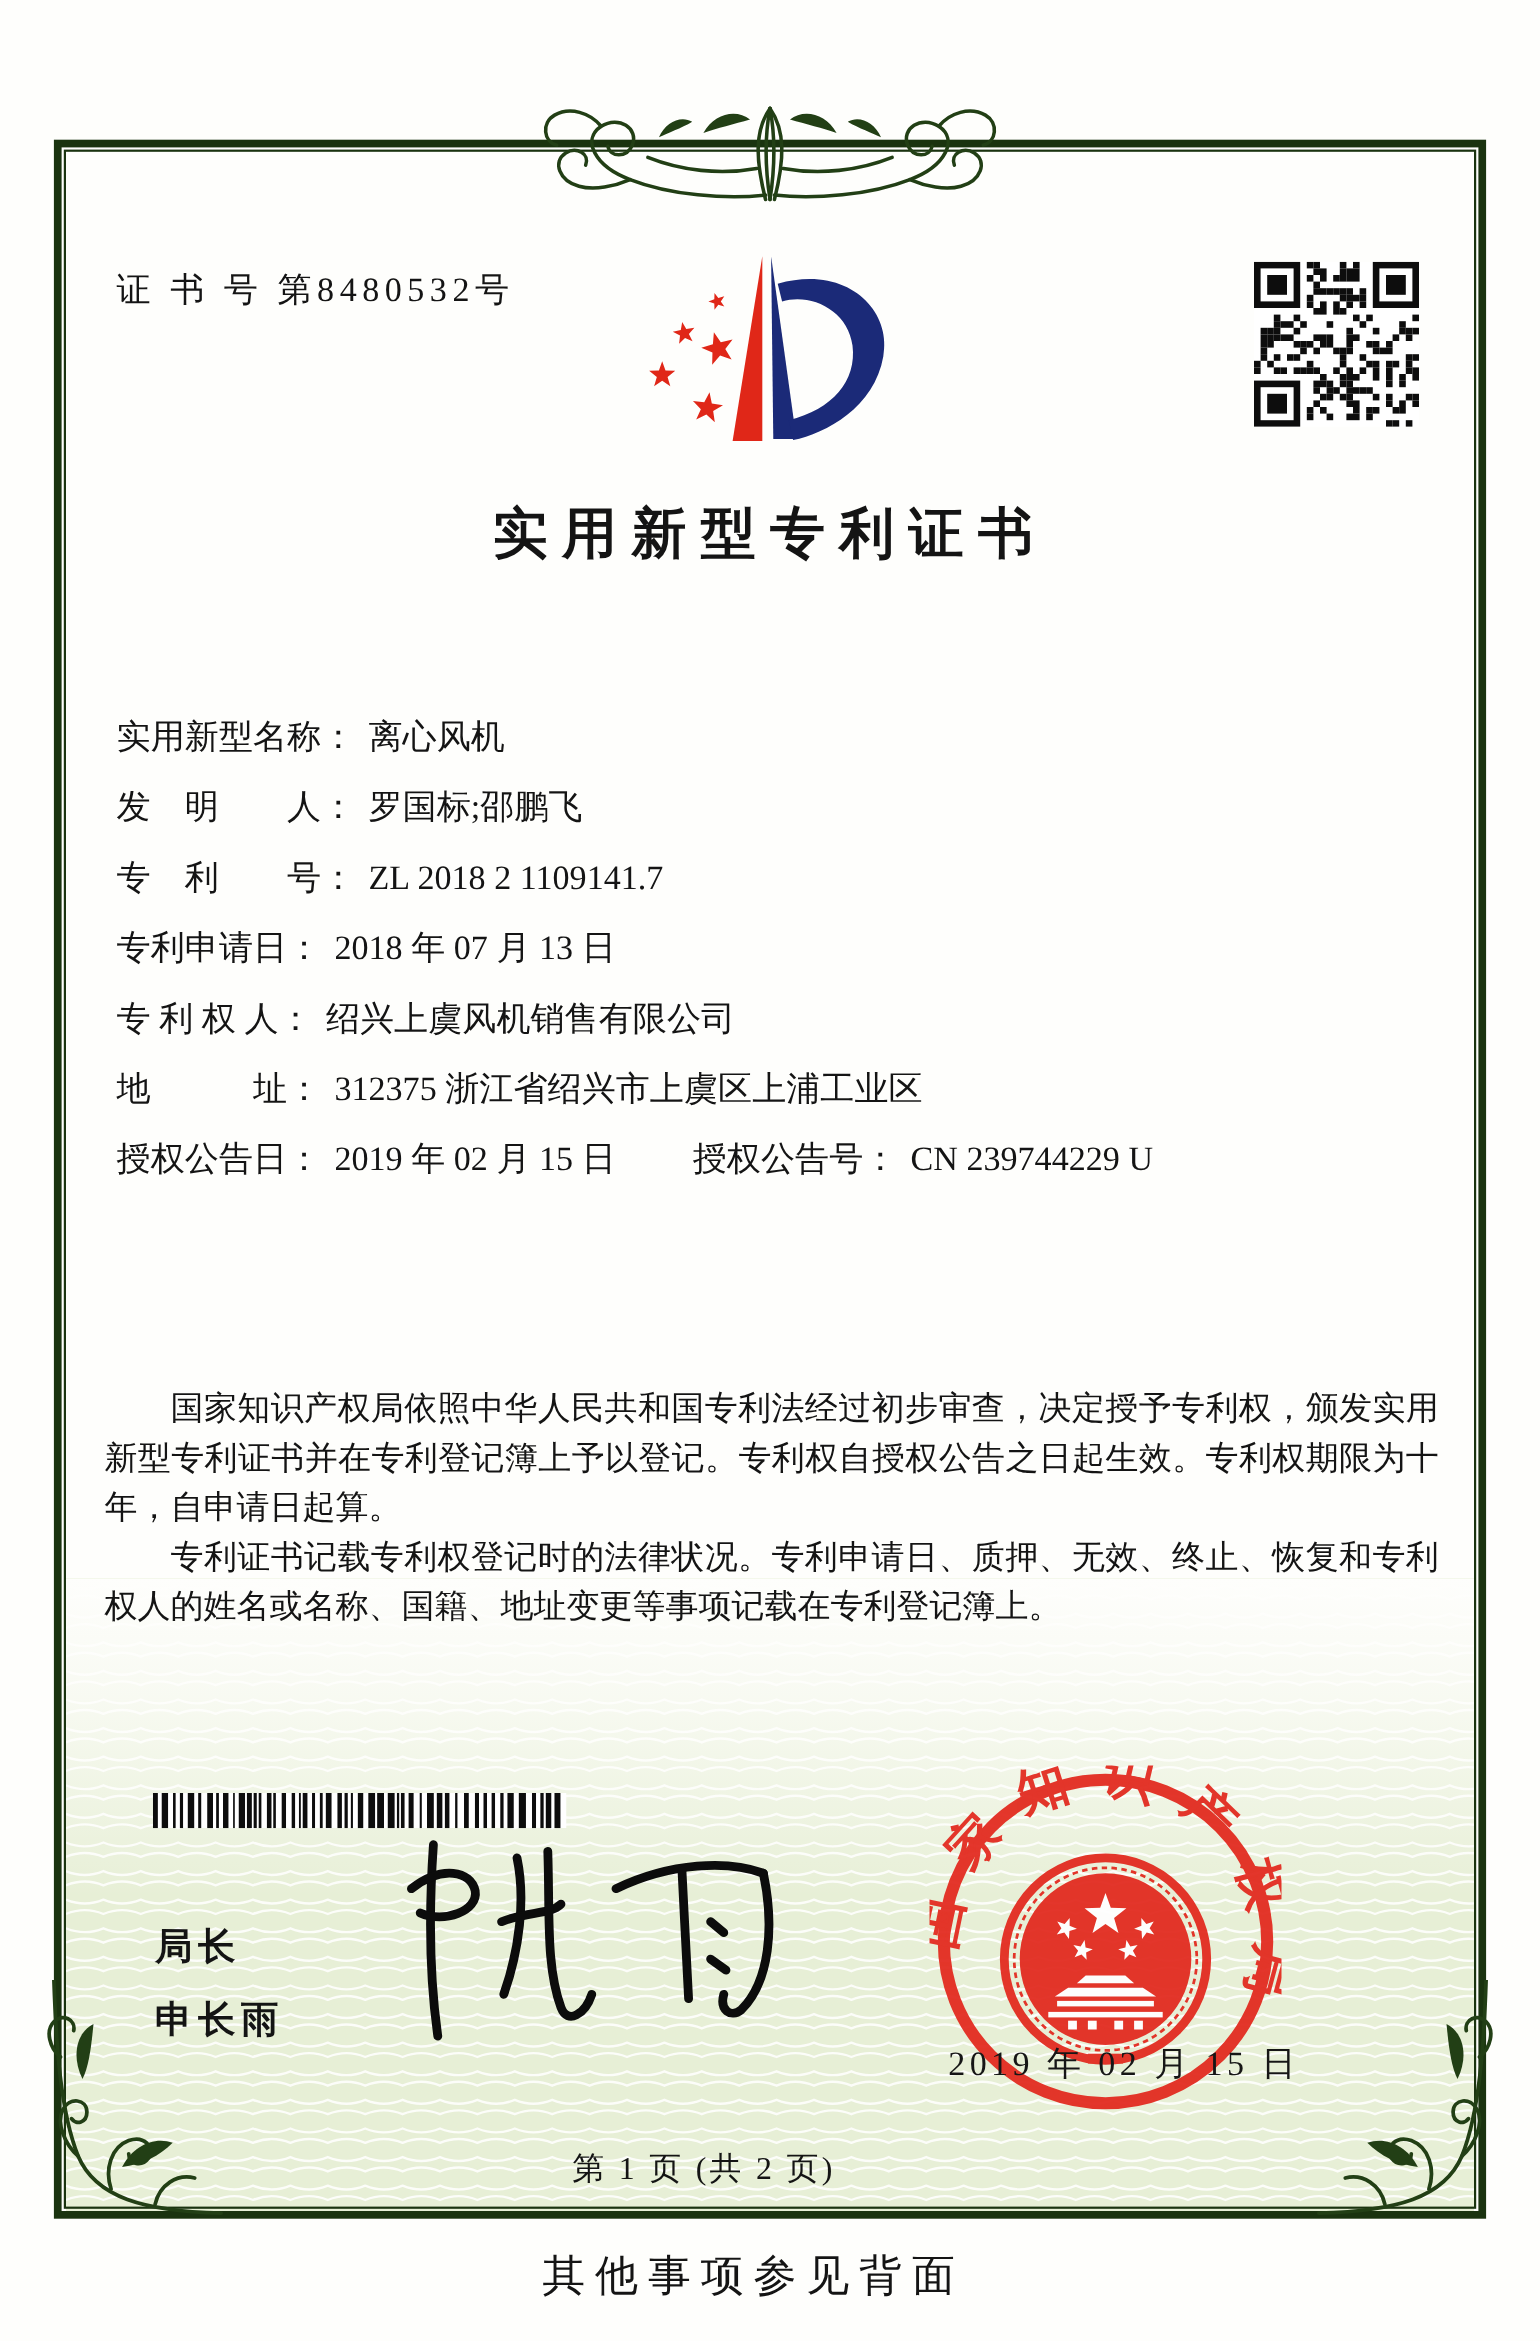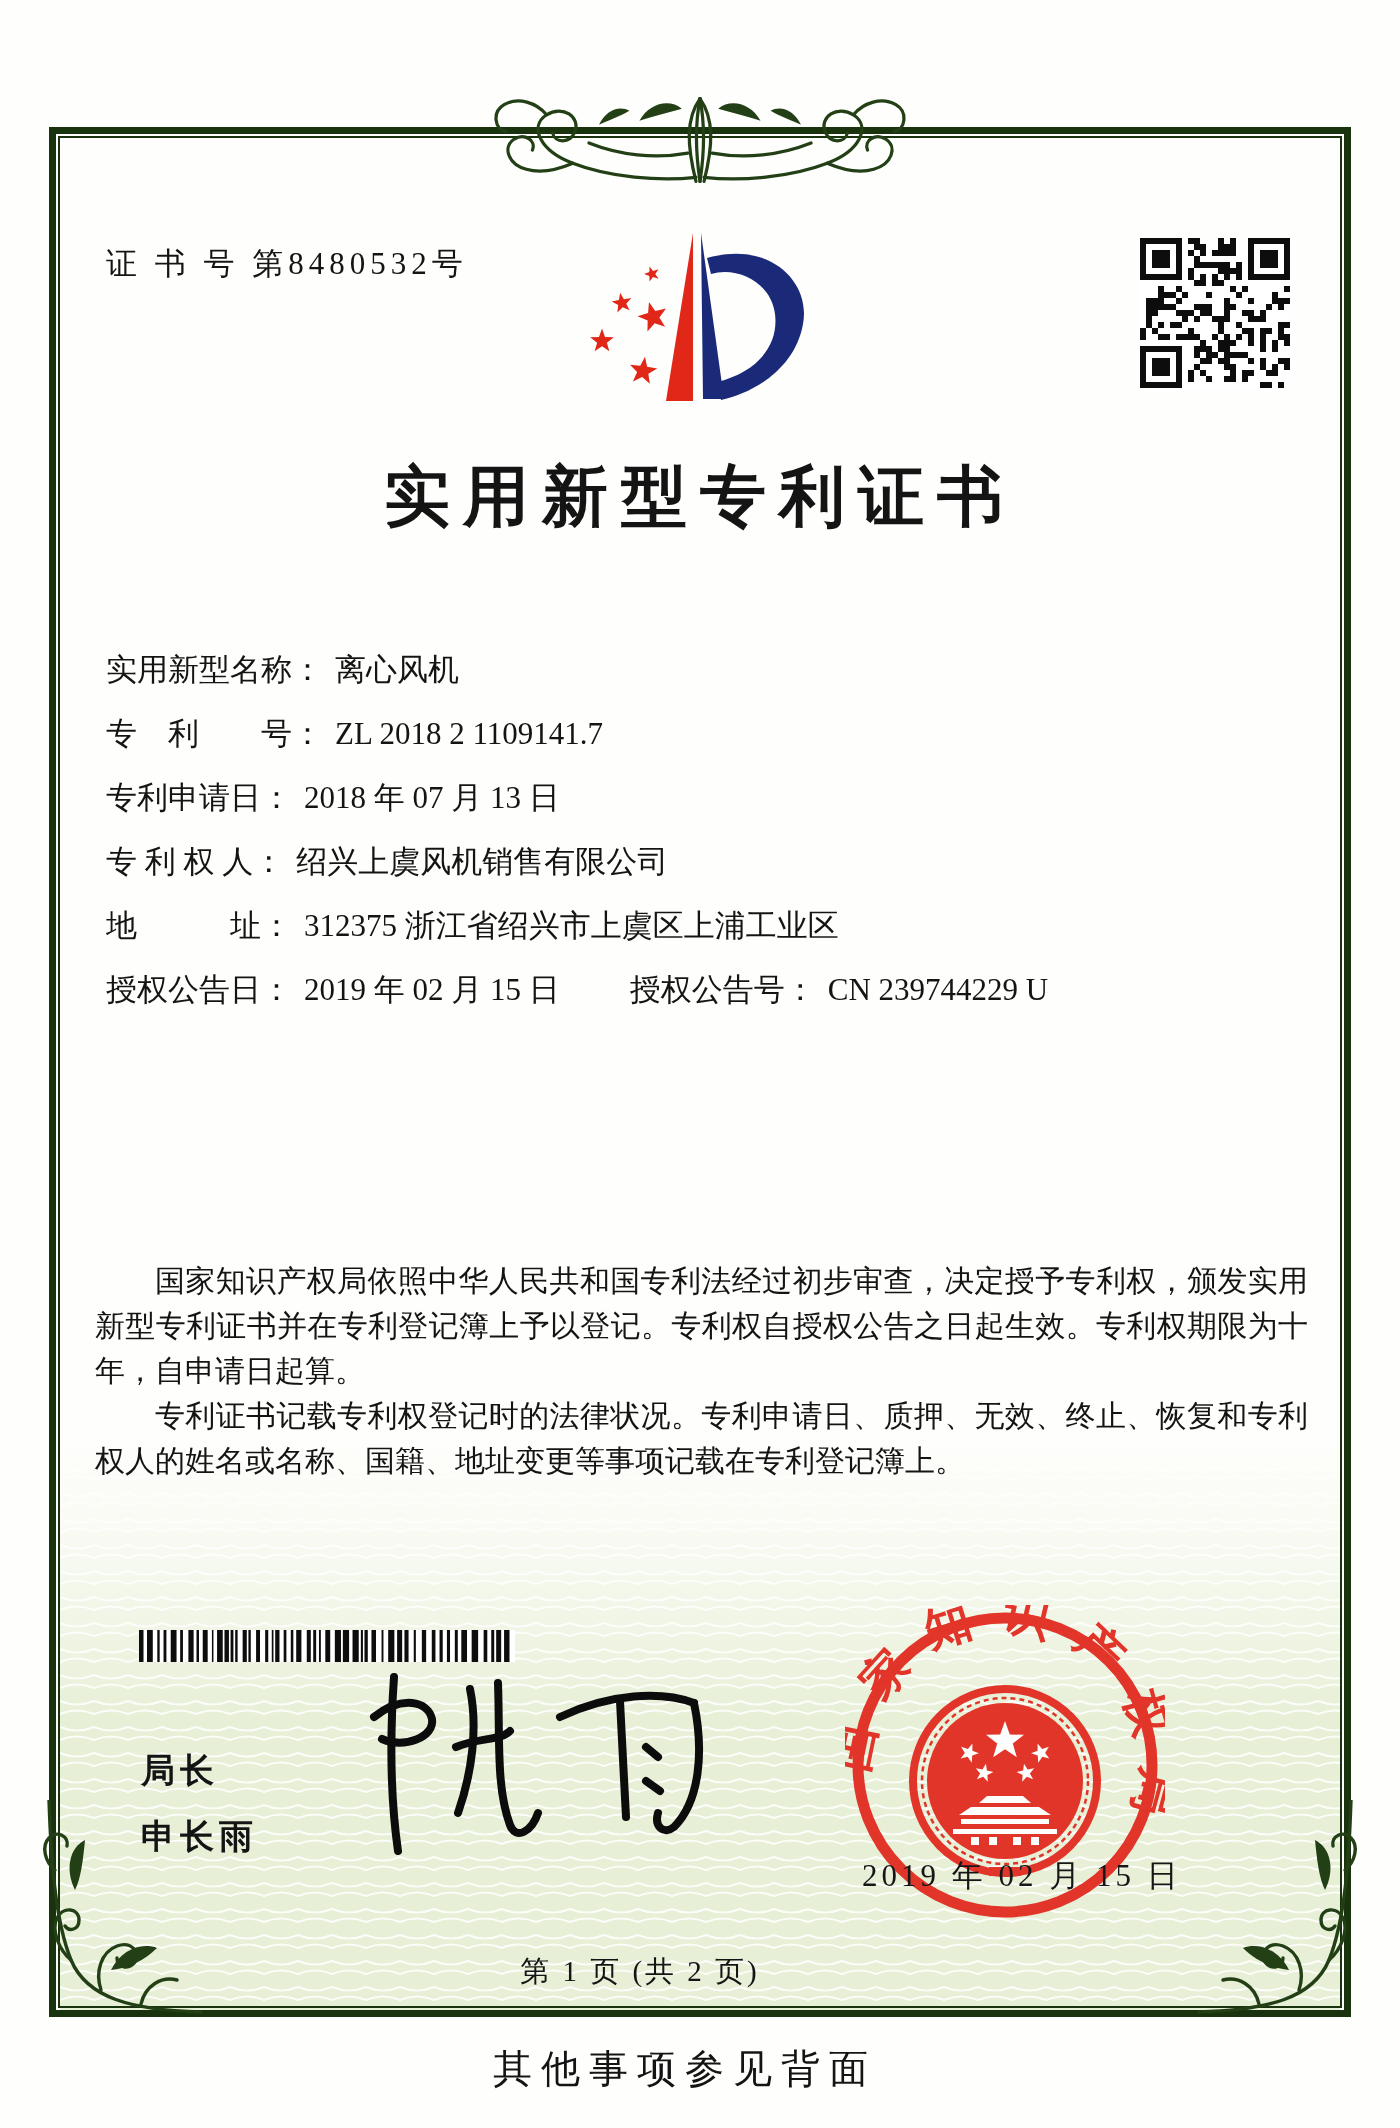--- a/index.html
+++ b/index.html
@@ -16,21 +16,21 @@
   .texture{position:absolute;left:60px;top:1435px;width:1280px;height:580px;
     background:#e7efd6;z-index:0;overflow:hidden;}
   .texture svg{display:block;}
   .texture .fade{position:absolute;inset:0;
     background:linear-gradient(180deg,#fefefc 0%,rgba(254,254,252,.75) 18%,rgba(254,254,252,0) 50%);}
   .content{position:absolute;inset:0;z-index:2;}
   .cert-no{position:absolute;left:106px;top:243px;font-size:31px;letter-spacing:5px;white-space:nowrap;text-align:center;}
   .logo{position:absolute;left:585px;top:222px;width:230px;height:185px;}
   .qr{position:absolute;left:1140px;top:238px;width:150px;height:150px;}
   .doc-title{position:absolute;left:0;right:0;top:452px;text-align:center;
-    font-size:66px;font-weight:bold;letter-spacing:13px;white-space:nowrap;}
+    font-size:50px;font-weight:bold;letter-spacing:13px;white-space:nowrap;}
   .fields{position:absolute;left:106px;top:652px;right:80px;display:flex;
     flex-direction:column;gap:28px;font-size:31px;}
   .field-row{display:flex;white-space:nowrap;line-height:36px;}
   .fv{margin-left:12px;}
   .pair2{margin-left:70px;}
   .body-text{position:absolute;left:95px;right:92px;top:1258px;
     font-size:30px;line-height:45px;text-align:justify;}
   .body-text p{margin:0;text-indent:2em;}
   .barcode{position:absolute;left:139px;top:1630px;width:376px;height:32px;}
   .signer{position:absolute;left:141px;top:1738px;font-size:34px;letter-spacing:5px;line-height:66px;font-weight:bold;}
@@ -347,20 +347,24 @@
       </svg>
 
     <div class="doc-title">实用新型专利证书</div>
 
     <div class="fields">
       <div class="field-row">
         <span class="fl">实用新型名称：</span>
         <span class="fv">离心风机</span>
       </div>
       <div class="field-row">
+        <span class="fl">发　明　　人：</span>
+        <span class="fv">罗国标;邵鹏飞</span>
+      </div>
+      <div class="field-row">
         <span class="fl">专　利　　号：</span>
         <span class="fv">ZL 2018 2 1109141.7</span>
       </div>
       <div class="field-row">
         <span class="fl">专利申请日：</span>
         <span class="fv">2018 年 07 月 13 日</span>
       </div>
       <div class="field-row">
         <span class="fl">专 利 权 人：</span>
         <span class="fv">绍兴上虞风机销售有限公司</span>

